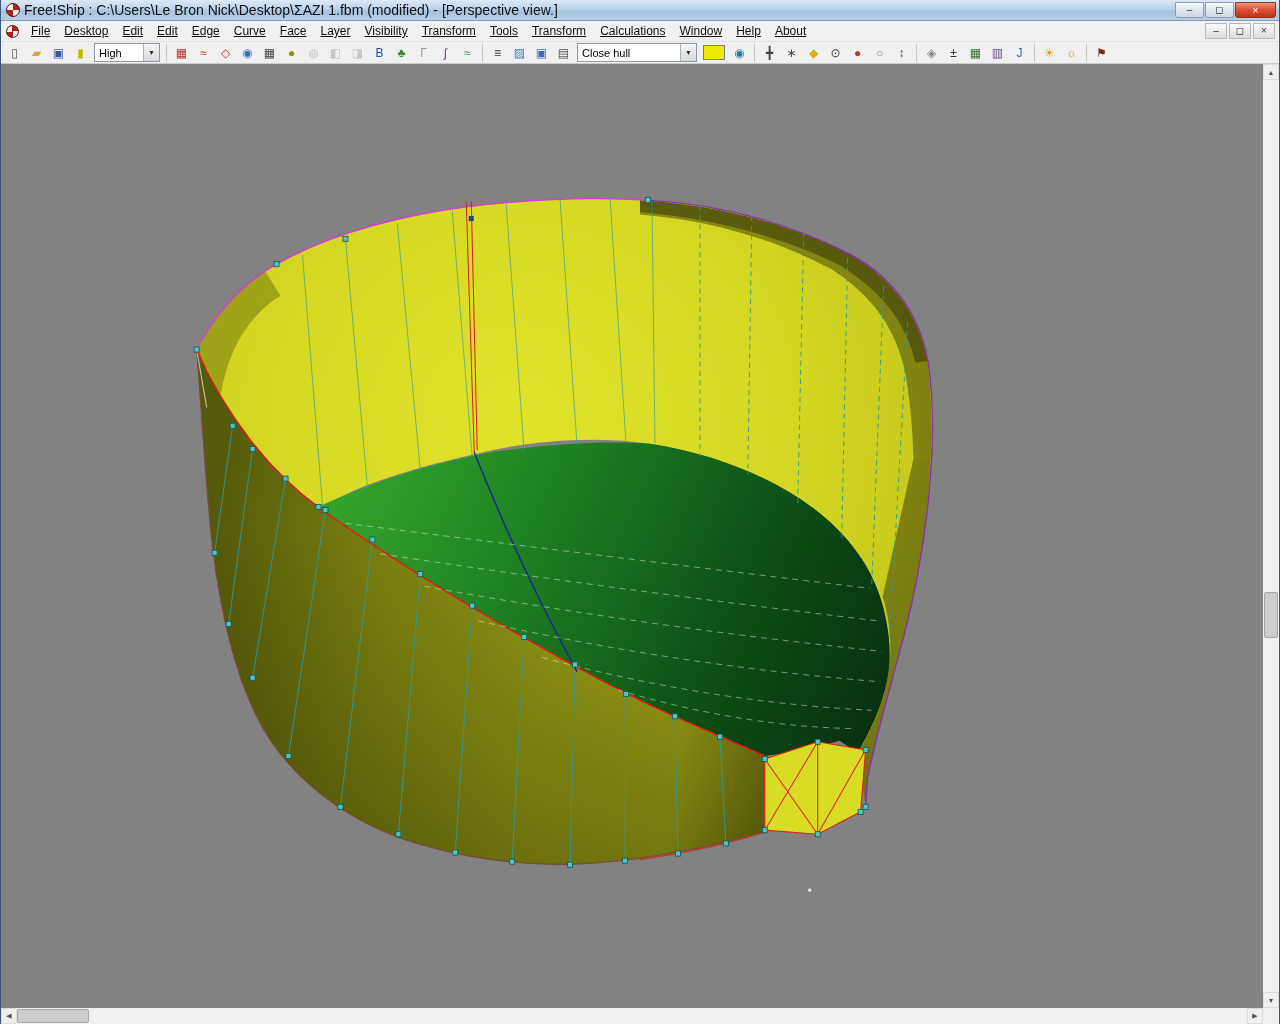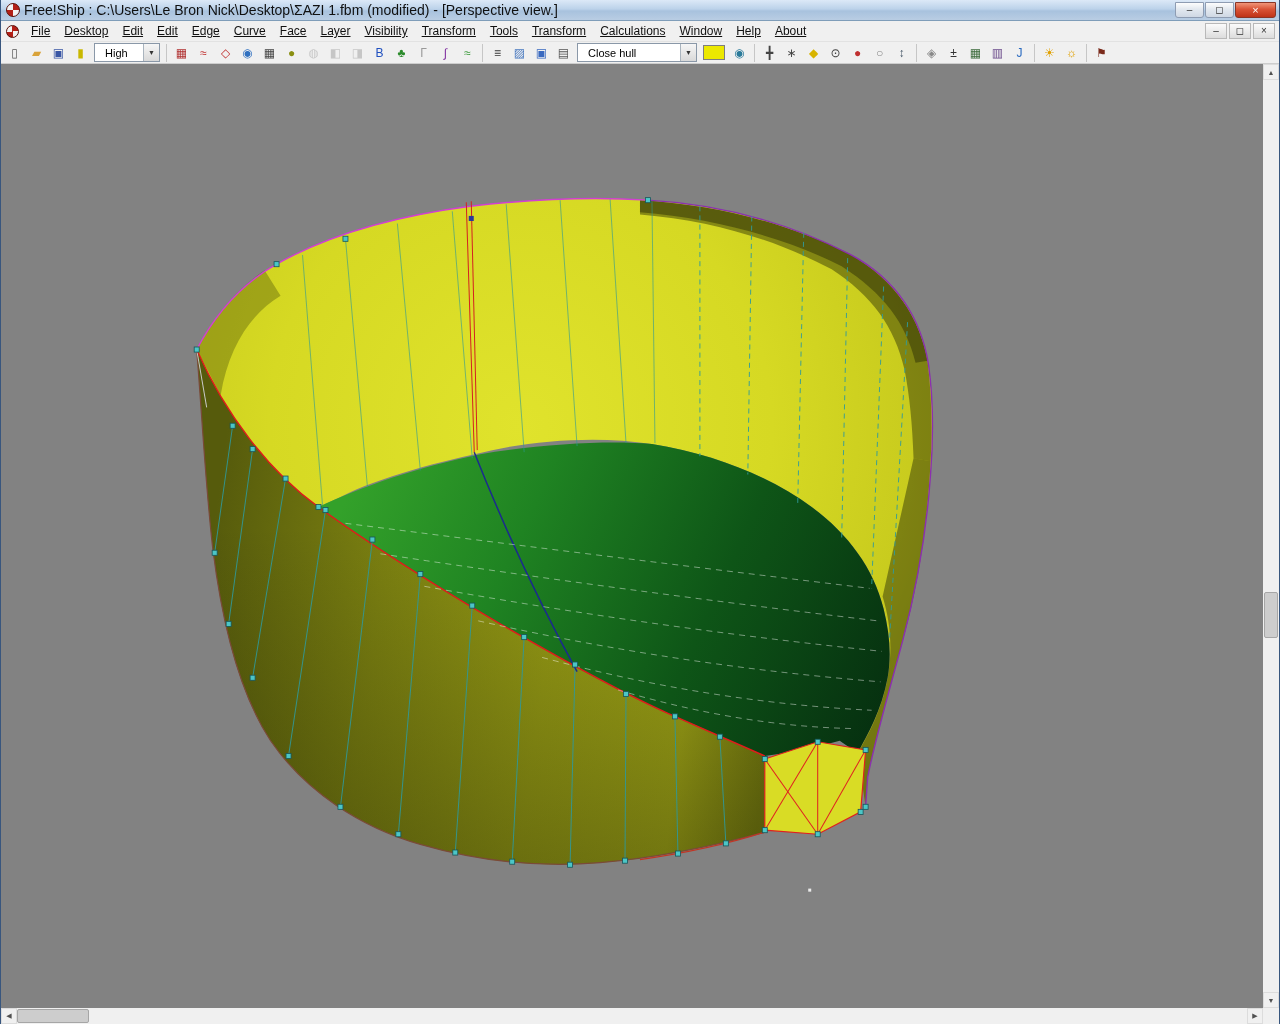--- a/index.html
+++ b/index.html
@@ -36,21 +36,21 @@
 
   
   .toolbar { height:22px; flex:0 0 22px; background:#f0f0f0; border-bottom:1px solid #cdcdcd;
     display:flex; align-items:center; padding:0 3px; gap:1px; }
   .tb { width:21px; height:20px; display:flex; align-items:center; justify-content:center;
     font-size:12px; border:1px solid transparent; cursor:default; }
   .tb.disabled { opacity:.4; }
   .tbsep { width:1px; height:18px; background:#c6c6c6; margin:0 3px; flex:0 0 1px; }
   .combo { height:19px; border:1px solid #8a98a8; background:#fff; display:flex; align-items:stretch;
     font-size:11px; margin:0 2px; }
-  .combo .val { display:flex; align-items:center; padding:0 10px; flex:1; white-space:nowrap; }
+  .combo .val { display:flex; align-items:center; padding:0 4px; flex:1; white-space:nowrap; }
   .combo .arrow { width:16px; background:linear-gradient(#f6f6f6,#d9d9d9); border-left:1px solid #aab4be;
     display:flex; align-items:center; justify-content:center; font-size:7px; color:#333; }
   .swatch { width:22px; height:15px; border:1px solid #7e7e7e; margin:0 3px; }
 
   
   .main { flex:1; display:flex; min-height:0; }
   .viewport { position:relative; width:1264px; background:#828282; overflow:hidden; }
   .viewport svg { position:absolute; inset:0; width:100%; height:100%; display:block; }
 
   

